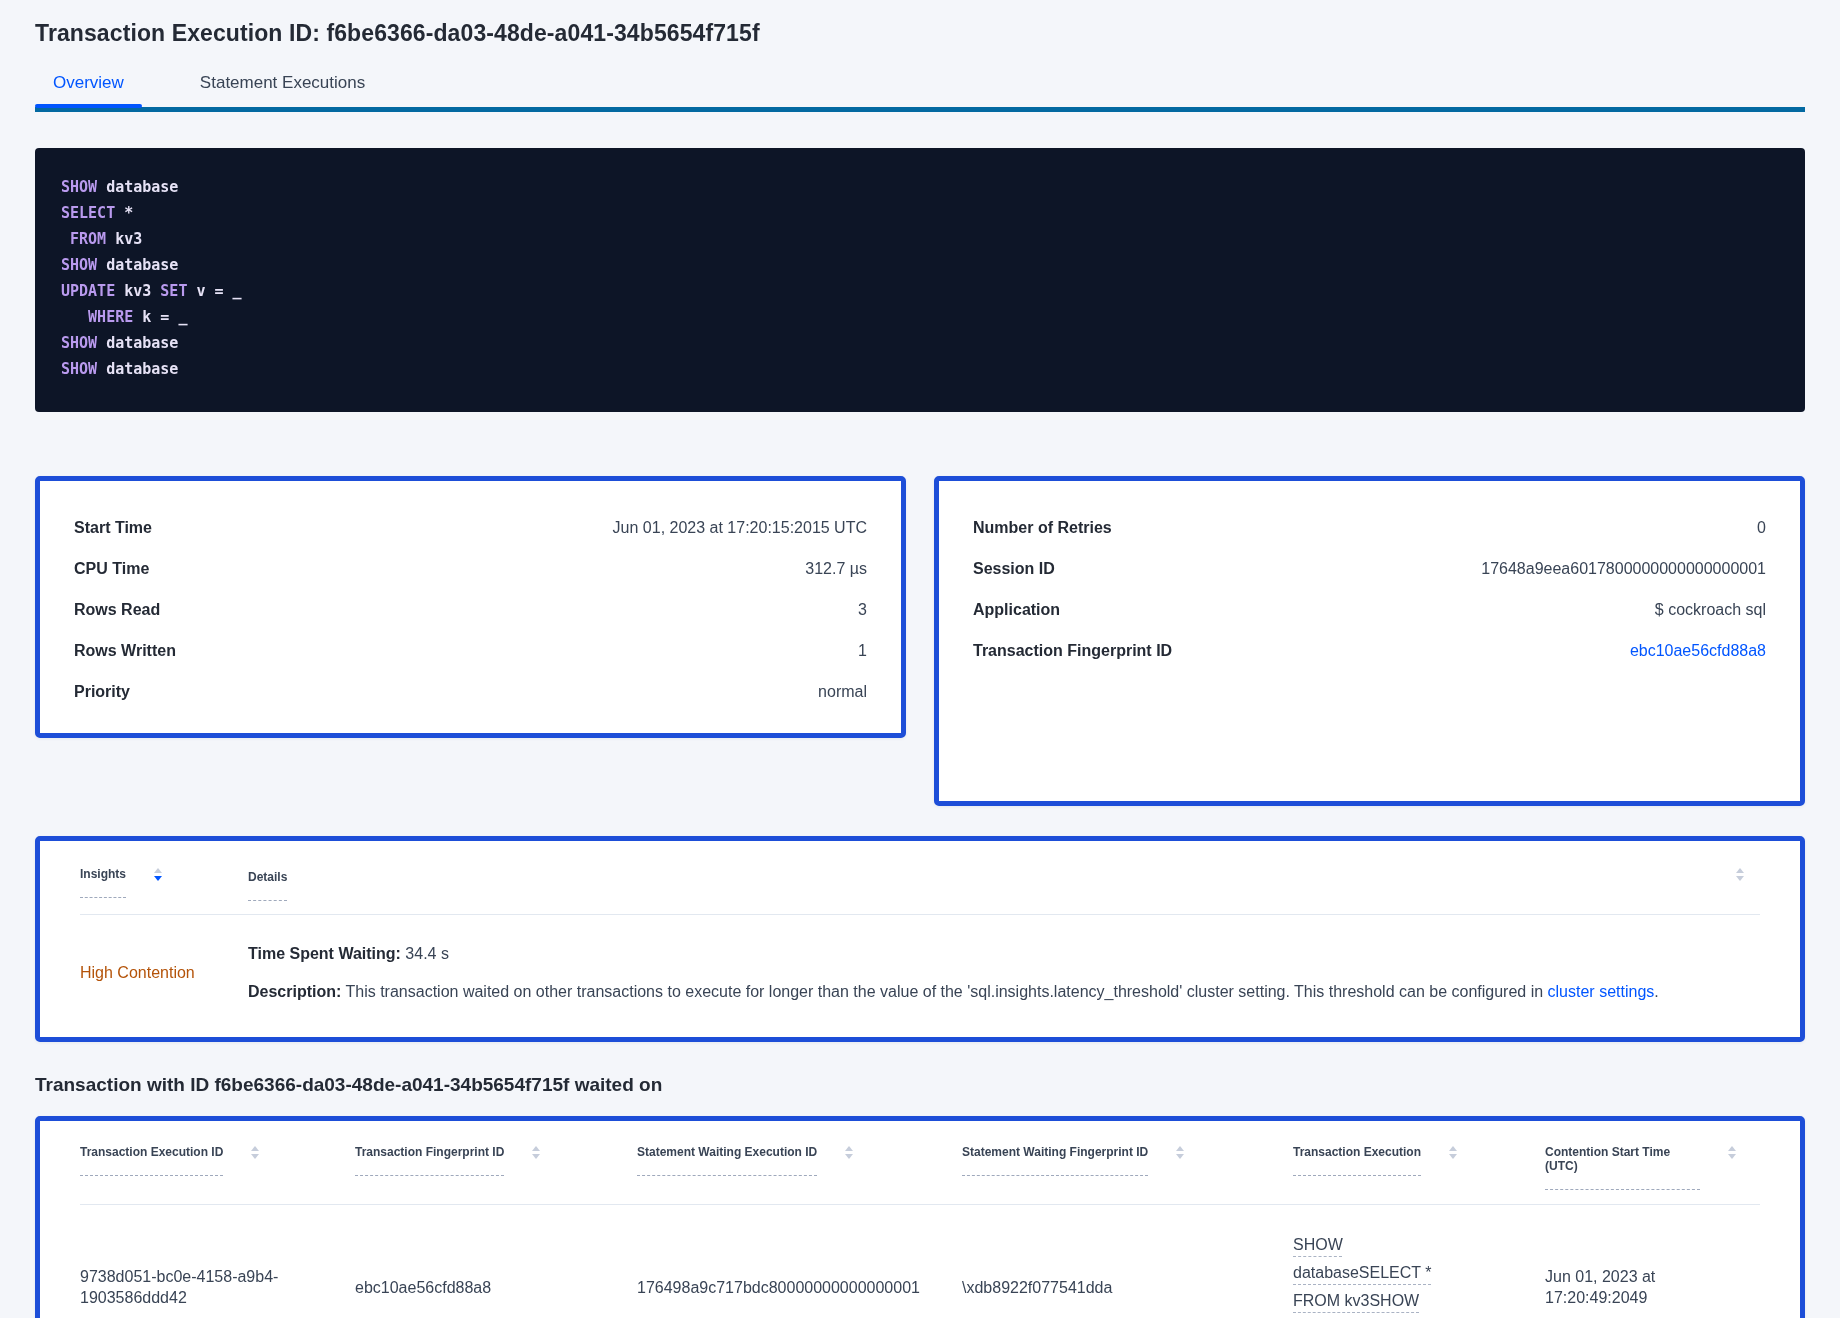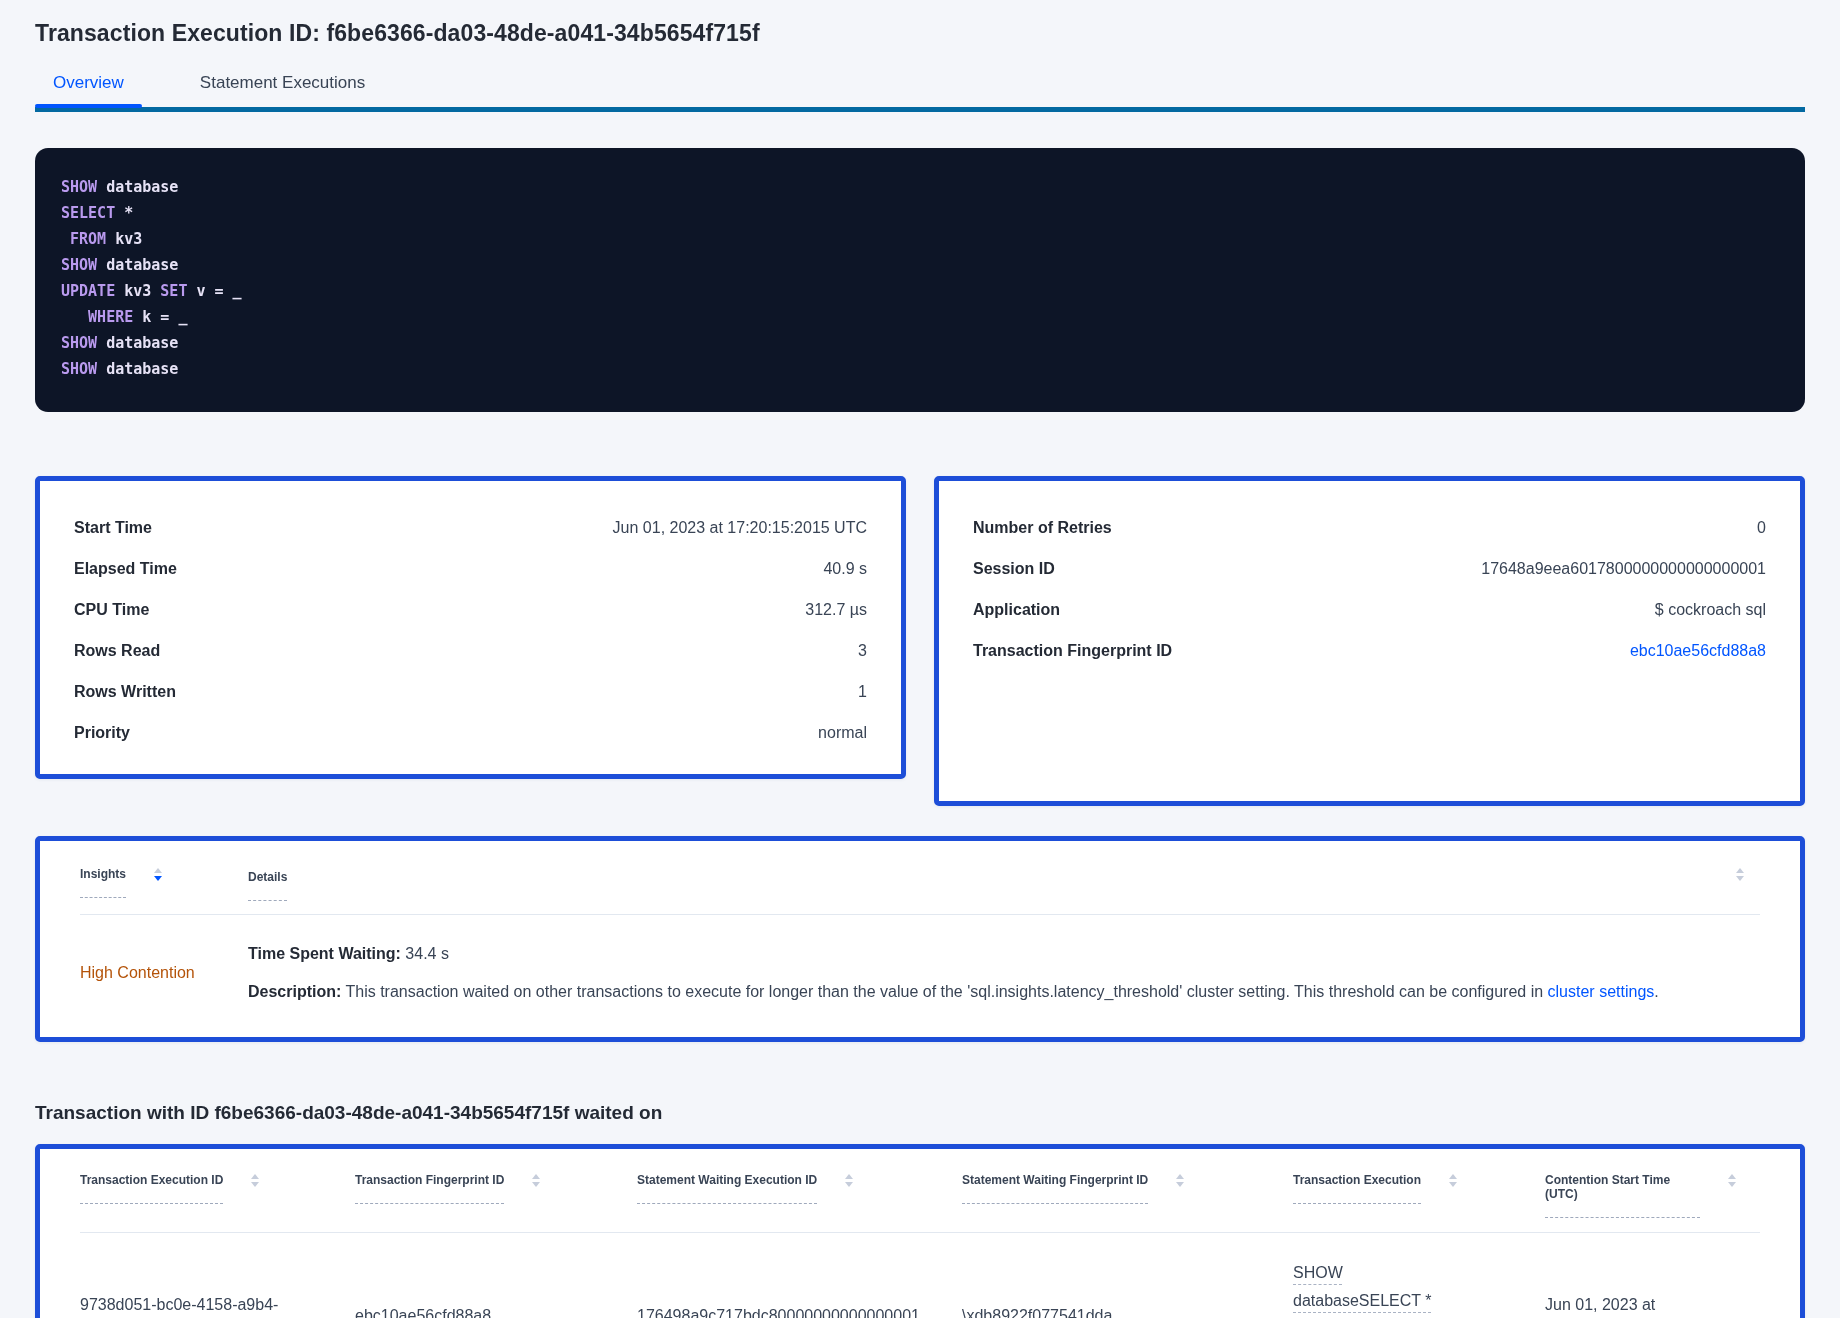--- a/index.html
+++ b/index.html
@@ -21,21 +21,21 @@
     font-size:17px; color:#394455; padding:0 18px 14px 18px; margin-right:40px;
     cursor:pointer; position:relative;
   }
   .tab.active { color:#0055ff; }
   .tab.active::after {
     content:""; position:absolute; left:0; right:0; bottom:-1px;
     height:4px; border-radius:2px; background:#0055ff;
   }
   
   .sql-box {
-    margin-top:36px; background:#0d1527; border-radius:13px;
+    margin-top:36px; background:#0d1527; border-radius:4px;
     padding:26px 26px; min-height:264px;
   }
   .code-line {
     font-family:"DejaVu Sans Mono", monospace;
     font-size:15px; line-height:26px; white-space:pre; font-weight:700;
   }
   .tok-kw { color:#b99aee; }
   .tok-pl { color:#e6e2f6; }
   
   .card {
@@ -63,21 +63,21 @@
   .insights-card { margin-top:30px; padding:26px 40px 34px 40px; }
   .insights-header { display:grid; grid-template-columns:168px 1fr 24px; align-items:start; padding-bottom:16px; border-bottom:1px solid #e2e8f0; }
   .ins-h1 { display:flex; align-items:flex-start; }
   .insights-row { display:grid; grid-template-columns:168px 1fr; align-items:center; padding-top:28px; }
   .insight-badge { font-size:16px; color:#b45309; }
   .detail-line { font-size:16px; line-height:22px; color:#394455; }
   .detail-line + .detail-line { margin-top:16px; }
   .detail-line b { color:#242a35; }
   .inline-link { color:#0055ff; cursor:pointer; }
   
-  .section-heading { margin-top:60px; font-size:19px; font-weight:700; color:#242a35; }
+  .section-heading { margin-top:32px; font-size:19px; font-weight:700; color:#242a35; }
   .table-card { margin-top:20px; padding:24px 40px 18px 40px; }
   .t-grid { display:grid; grid-template-columns:275px 282px 325px 331px 252px 1fr; column-gap:0; }
   .t-header { align-items:start; padding-bottom:14px; border-bottom:1px solid #e2e8f0; }
   .t-header .th { display:flex; align-items:flex-start; padding-right:24px; }
   .t-row { align-items:center; padding:26px 0; border-bottom:1px solid #e2e8f0; }
   .t-cell { font-size:16px; line-height:21px; color:#394455; padding-right:30px; overflow-wrap:break-word; }
   .t-cell .cell-link {
     display:inline; max-width:182px; cursor:pointer; color:#394455;
     text-decoration:underline dashed #aab3c4 1px; text-underline-offset:6px; line-height:28px;
   }
@@ -105,24 +105,20 @@
   </div>
 
 <div class="stat-cards">
   <div class="card stats-card">
     <div id="stats-left">
         <div class="stat-row">
           <span class="stat-label">Start Time</span>
           <span class="stat-value">Jun 01, 2023 at 17:20:15:2015 UTC</span>
         </div>
         <div class="stat-row">
-          <span class="stat-label">Elapsed Time</span>
-          <span class="stat-value">40.9 s</span>
-        </div>
-        <div class="stat-row">
           <span class="stat-label">CPU Time</span>
           <span class="stat-value">312.7 µs</span>
         </div>
         <div class="stat-row">
           <span class="stat-label">Rows Read</span>
           <span class="stat-value">3</span>
         </div>
         <div class="stat-row">
           <span class="stat-label">Rows Written</span>
           <span class="stat-value">1</span>

